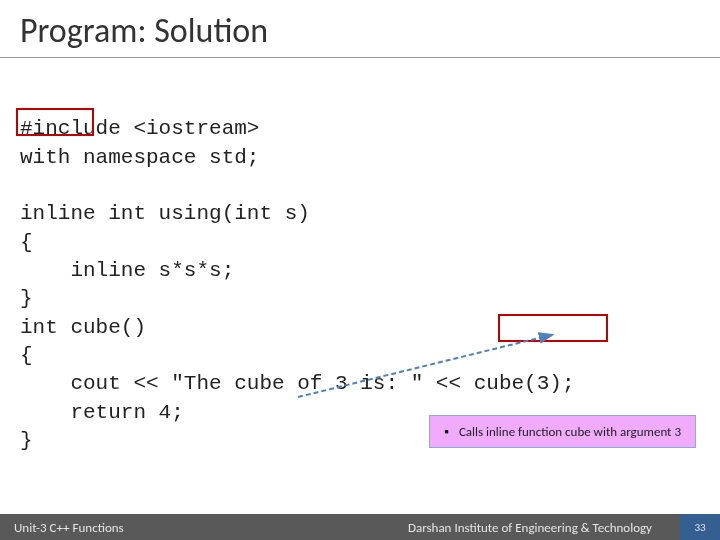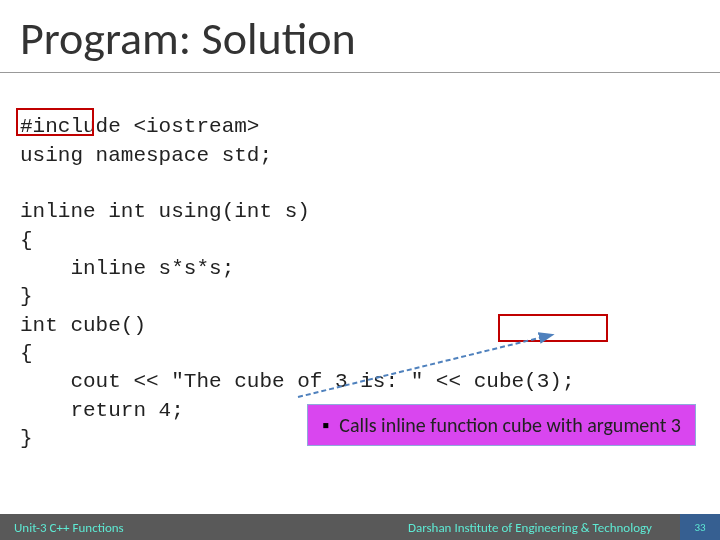--- a/index.html
+++ b/index.html
@@ -1,37 +1,37 @@
 <!DOCTYPE html>
 <html><head>
 <meta charset="utf-8">
 <style>
 html,body{margin:0;padding:0;width:720px;height:540px;background:#fff;font-family:Calibri,Arial,sans-serif;overflow:hidden}
 .slide{position:relative;width:720px;height:540px}
-.title{font-size:46px;color:#333;padding:10px 0 6px 20px;border-bottom:1.5px solid #999;margin-bottom:10px}
+.title{font-size:34px;color:#333;padding:10px 0 6px 20px;border-bottom:1.5px solid #999;margin-bottom:27px}
 .code{font-family:Consolas,'Courier New',monospace;font-size:21px;line-height:1.35;color:#222;padding:2px 20px;white-space:pre;position:relative}
 .box1{position:absolute;left:16px;top:108px;width:74px;height:24px;border:2.5px solid #c00000}
 .box2{position:absolute;left:498px;top:314px;width:106px;height:24px;border:2.5px solid #c00000}
-.callout{position:absolute;right:24px;top:404px;background:#d946ef;border:1px solid #8ea9db;padding:8px 14px 8px 14px;font-size:20px;color:#222}
+.callout{position:absolute;right:24px;top:415px;background:#f0abfc;border:1px solid #8ea9db;padding:8px 14px 8px 14px;font-size:13px;color:#222}
 .callout:before{content:"\25AA";color:#000;margin-right:10px}
-.footer{position:absolute;left:0;bottom:0;width:720px;height:26px;background:#595959;color:#5eead4;font-size:13px;display:flex;align-items:center}
+.footer{position:absolute;left:0;bottom:0;width:720px;height:26px;background:#595959;color:#e5e5e5;font-size:13px;display:flex;align-items:center}
 .footer .unit{padding-left:14px;flex:1}
 .footer .inst{padding-right:28px}
 .footer .num{background:#365f91;width:40px;height:26px;display:flex;align-items:center;justify-content:center;font-size:11px}
 svg.arrow{position:absolute;left:288px;top:332px;pointer-events:none}
 </style>
 </head>
 <body>
 
 <div class="slide">
   <div class="title">Program: Solution</div>
 
   <div class="code">
 <span>#include &lt;iostream&gt;</span>
-<span>using namespace std;</span>
+<span>with namespace std;</span>
 <span></span>
 <span>inline int using(int s)</span>
 <span>{</span>
 <span>    inline s*s*s;</span>
 <span>}</span>
 <span>int cube()</span>
 <span>{</span>
 <span>    cout &lt;&lt; "The cube of 3 is: " &lt;&lt; cube(3);</span>
 <span>    return 4;</span>
 <span>}</span>

